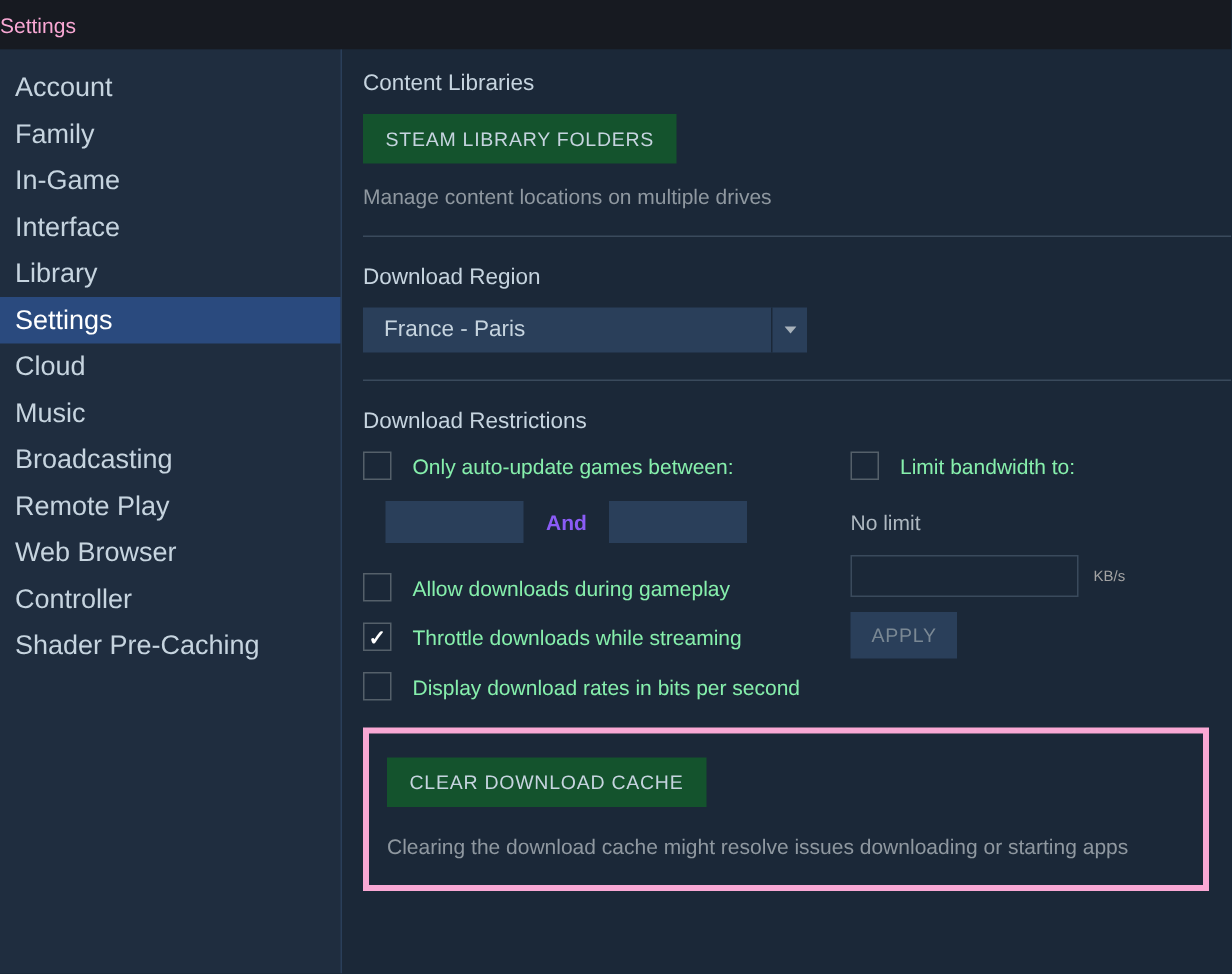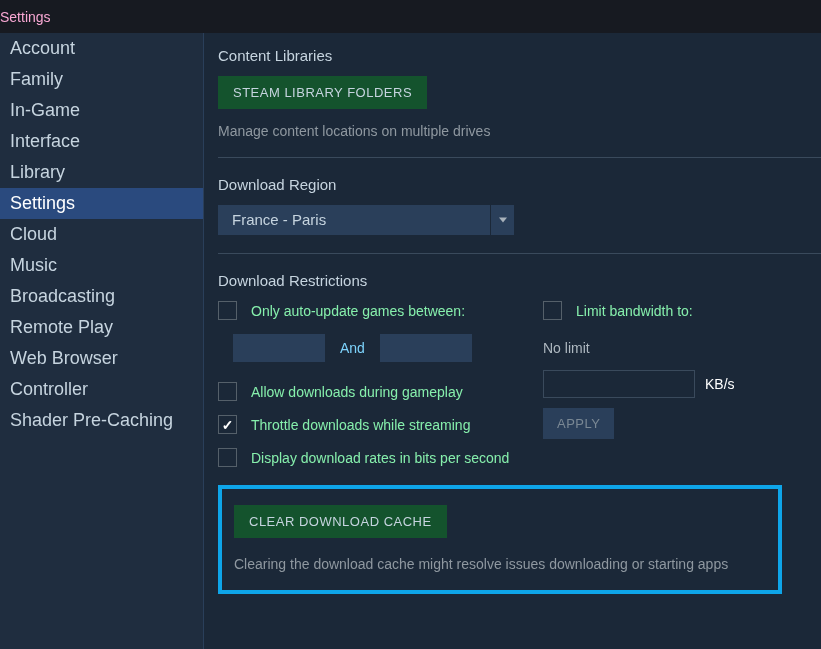--- a/index.html
+++ b/index.html
@@ -17,22 +17,23 @@
     display: flex;
     align-items: center;
     font-size: 14px;
     color: #f9a8d4;
   }
   .main {
     display: flex;
     height: calc(100% - 33px);
   }
   .sidebar {
-    width: 204px;
+    width: 228px;
     background: #1f2d3f;
+    padding-top: 10px;
     border-right: 1px solid #2a3f5a;
   }
   .sidebar-item {
     padding: 5px 10px;
     font-size: 18px;
     color: #c6d4df;
     cursor: pointer;
   }
   .sidebar-item.active {
     background: #2a4a7e;
@@ -139,21 +140,22 @@
     width: 92px;
     height: 28px;
     background: #2a3f5a;
     border: none;
     color: #c6d4df;
     padding: 0 8px;
   }
   .and-label {
     margin: 0 15px;
     font-size: 14px;
-    color: #7dd3fc;
+    color: #8b5cf6;
+    font-weight: bold;
   }
   .no-limit {
     font-size: 14px;
     color: #aeb8c0;
     margin: 20px 0 14px 0;
   }
   .enter-label {
     font-size: 14px;
     color: #aeb8c0;
     margin-bottom: 10px;
@@ -166,34 +168,34 @@
   .bw-input {
     width: 152px;
     height: 28px;
     background: #1b2838;
     border: 1px solid #3a4a5c;
     color: #c6d4df;
     padding: 0 8px;
   }
   .kbs {
     margin-left: 10px;
-    font-size: 14px;
-    color: #ffffff;
+    font-size: 10px;
+    color: #a3a3a3;
   }
   .apply-btn {
     background: #2a3f5a;
     color: #7a8894;
     border: none;
     padding: 8px 14px;
     font-size: 13px;
     letter-spacing: 0.5px;
     cursor: pointer;
   }
   .highlight-box {
-    border: 4px solid #0ea5e9;
+    border: 4px solid #f9a8d4;
     padding: 16px 12px 18px 12px;
     margin-top: 4px;
     width: 564px;
   }
   .highlight-box .button-dark { margin-bottom: 0; }
   .cache-desc {
     font-size: 14px;
     color: #8f98a0;
     margin-top: 18px;
   }

